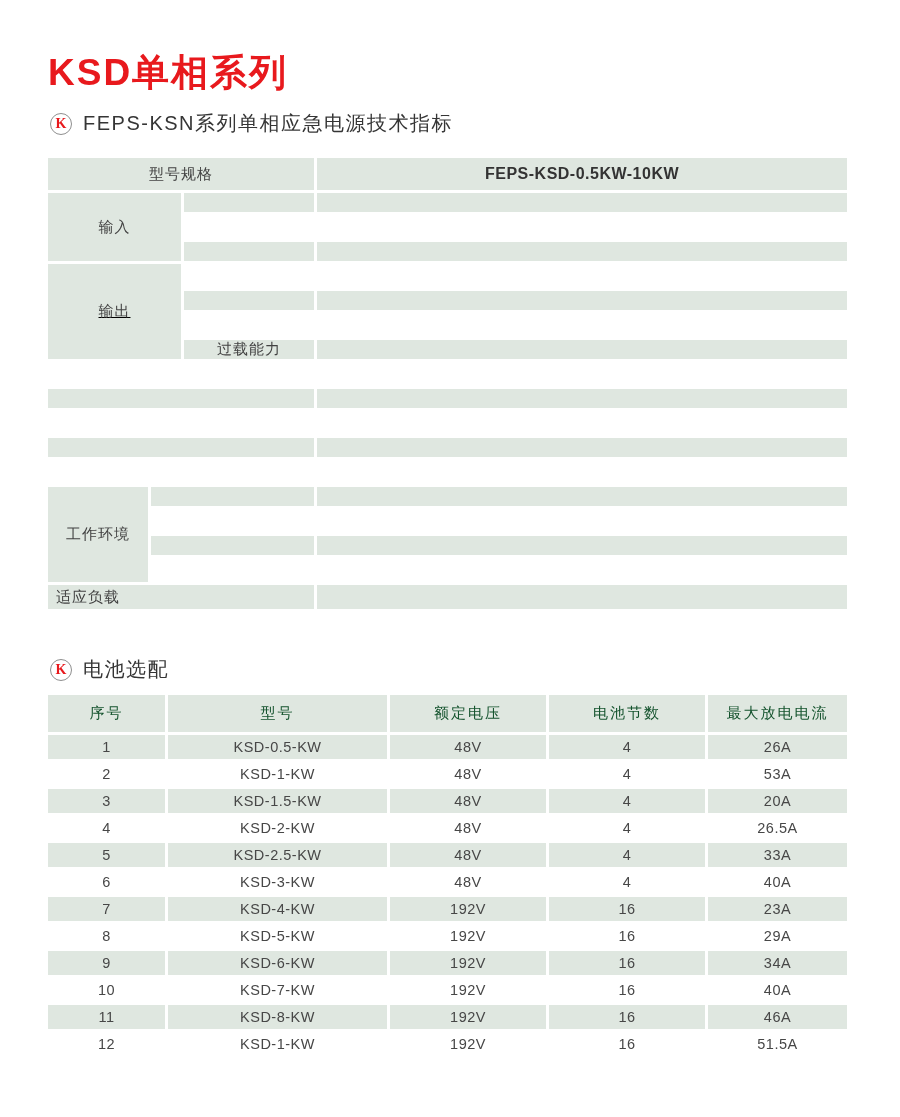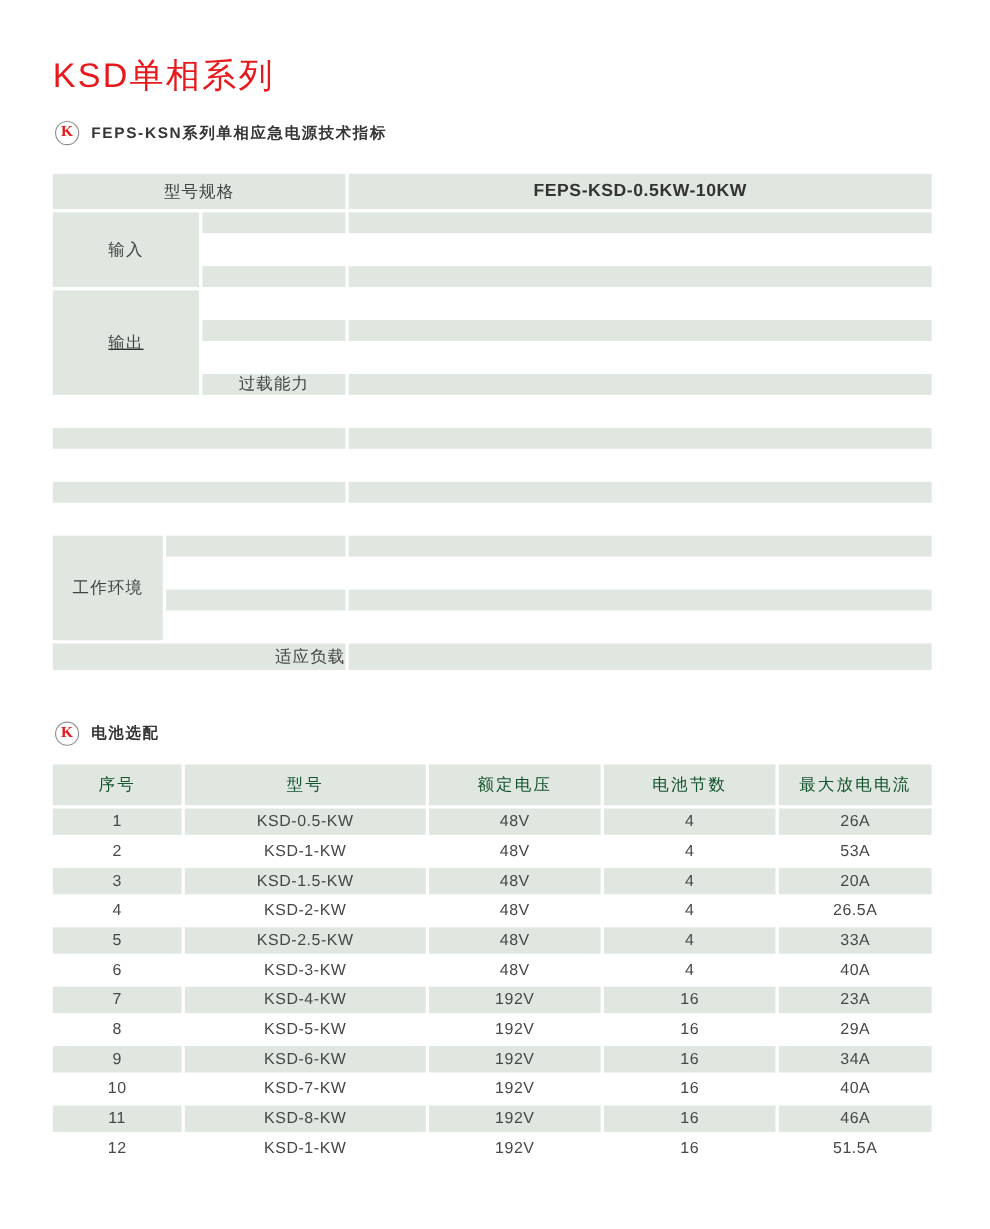--- a/index.html
+++ b/index.html
@@ -4,46 +4,46 @@
 <style>
   html,body{margin:0;padding:0;}
   body{
     width:900px;height:1117px;background:#ffffff;
     font-family:"Liberation Sans","DejaVu Sans",sans-serif;
     position:relative;overflow:hidden;
   }
   .page{position:absolute;inset:0;}
   .title{
     position:absolute;left:48px;top:48px;margin:0;
-    font-size:31px;font-weight:normal;color:#e8191d;letter-spacing:2px;
+    font-size:37px;font-weight:bold;color:#e8191d;letter-spacing:2px;
   }
   .sec-head{
     position:absolute;left:50px;display:flex;align-items:center;gap:11px;
   }
   .kbadge{
     width:22px;height:22px;box-sizing:border-box;border:1px solid #8f8f8f;border-radius:50%;
     display:flex;align-items:center;justify-content:center;
     color:#e8191d;font-family:"Liberation Serif","DejaVu Serif",serif;
     font-weight:bold;font-size:14px;line-height:1;flex:0 0 auto;
   }
-  .sec-title{font-size:14px;color:#353535;letter-spacing:1.5px;font-weight:bold;}
+  .sec-title{font-size:20px;color:#353535;letter-spacing:1.5px;}
   table{border-collapse:separate;border-spacing:3px;position:absolute;left:45px;table-layout:fixed;}
   td,th{
     text-align:center;vertical-align:middle;padding:0;
     font-size:15px;font-weight:normal;color:#424242;letter-spacing:1px;overflow:hidden;
   }
   .g{background:#dfe7e0;}
   .w{background:#ffffff;}
   .spec{top:155px;width:805px;}
   .spec tr.h32{height:32px;}
   .spec tr.hg{height:19px;}
   .spec tr.hw{height:24px;text-decoration:underline;}
   .spec tr.hl{height:24px;}
   .strong{font-weight:bold;font-size:16px;color:#333333;letter-spacing:0.5px;}
-  .left{text-align:right;padding-left:28px;}
+  .left{text-align:left;padding-left:8px;}
   .battery{top:692px;width:805px;}
   .battery thead tr{height:37px;}
   .battery th{letter-spacing:2px;color:#14532d;}
   .battery tbody tr{height:24px;}
   .battery td{font-size:14.5px;color:#474747;letter-spacing:0.5px;}
 </style>
 </head>
 <body>
 
 <div class="page">

